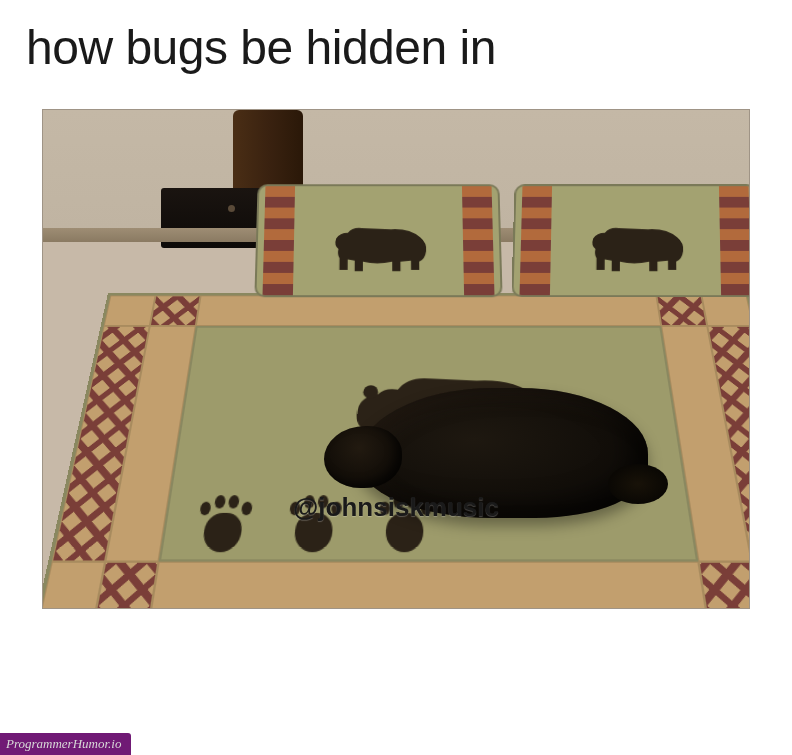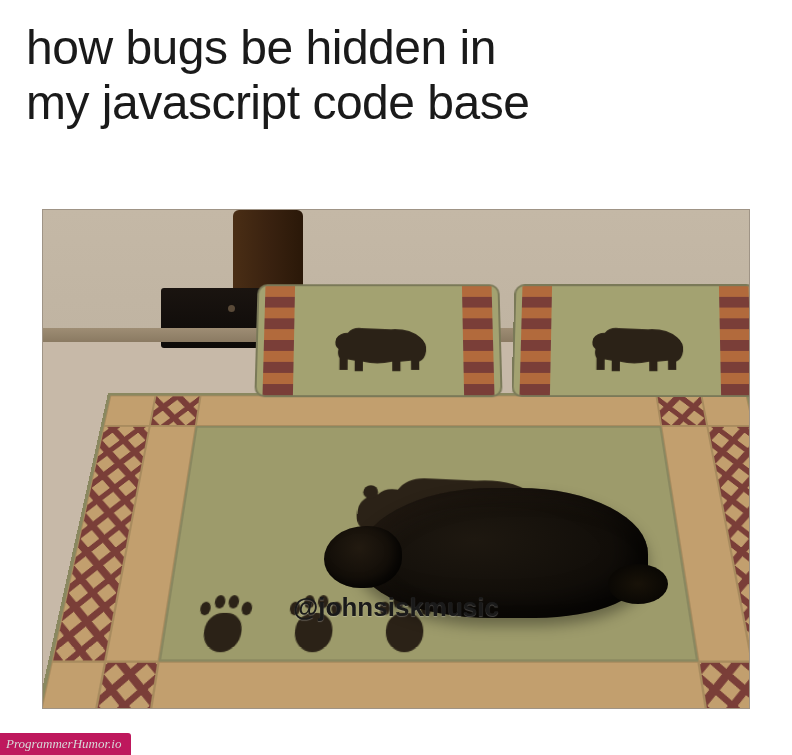--- a/index.html
+++ b/index.html
@@ -17,21 +17,21 @@
     }
     .caption {
       font-size: 48px;
       font-weight: 400;
       color: #1a1a1a;
       line-height: 1.15;
       padding: 20px 30px 10px 26px;
       letter-spacing: -0.5px;
     }
     .image-container {
-      margin: 69px 42px 0 42px;
+      margin: 24px 42px 0 42px;
       width: 708px;
       height: 500px;
       position: relative;
       background: #c7b9a8;
       border: 1px solid rgba(0,0,0,0.2);
       overflow: hidden;
     }
     .wall {
       position: absolute;
       top: 0;
@@ -234,35 +234,34 @@
       color: #1a1a1a;
       font-size: 26px;
       font-weight: 600;
       z-index: 10;
       text-shadow: 0 1px 1px rgba(255,255,255,0.25);
     }
     .watermark {
       position: absolute;
       left: 0;
       bottom: 0;
-      background: #be185d;
+      background: #701a75;
       color: #d8d8d8;
       font-size: 13px;
       font-style: italic;
       padding: 3px 10px 3px 6px;
       font-family: Georgia, serif;
       border-top-right-radius: 3px;
     }
   </style>
 </head>
 <body>
 
 <div class="caption">
   <span>how bugs be hidden in</span><br>
-  <span>my javascript code base</span>
 </div>
 
 <div class="image-container">
   <div class="wall"></div>
   <div class="headboard"></div>
   <div class="nightstand"></div>
   <div class="nightstand-knob"></div>
   <div class="baseboard"></div>
 
   <div class="bed">

